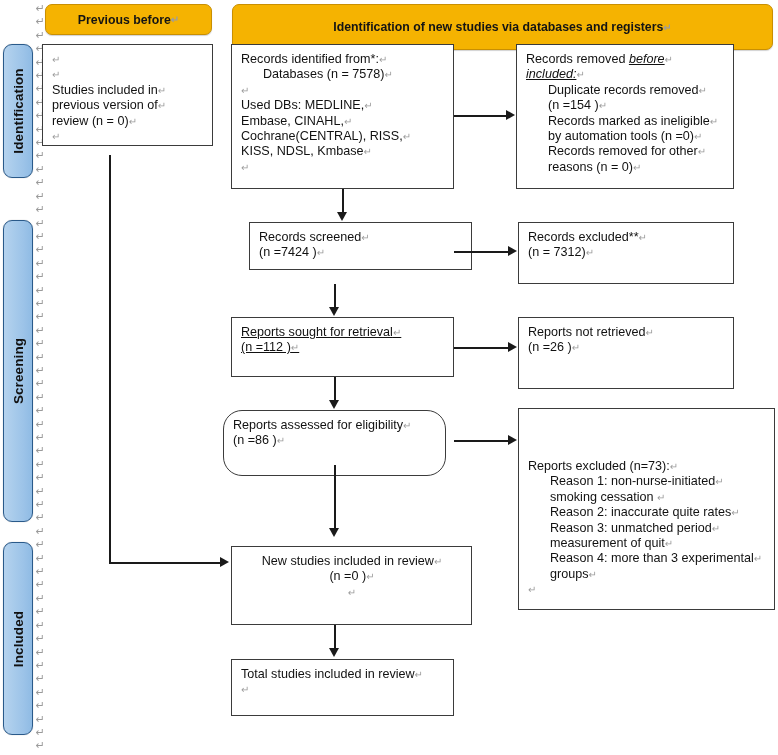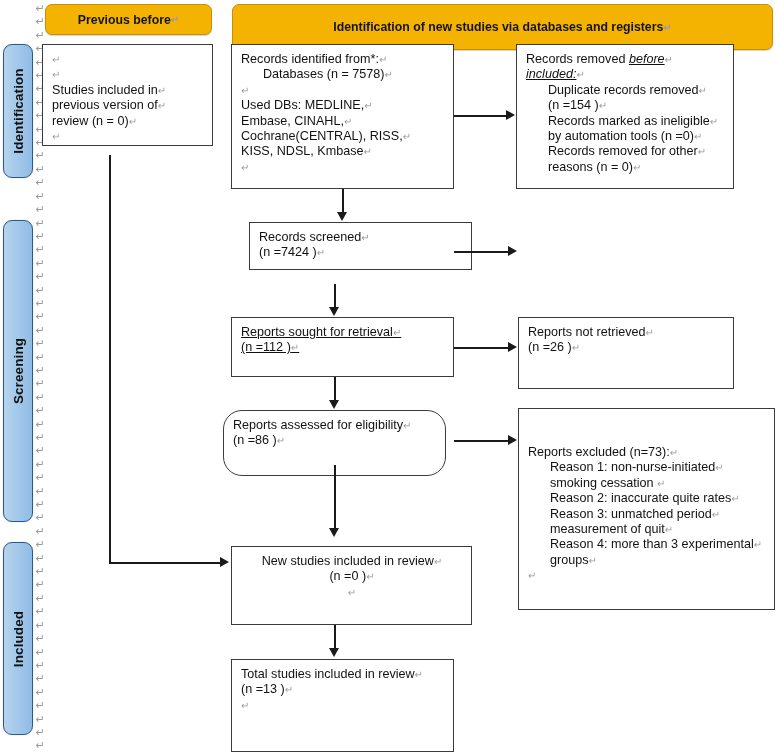--- a/index.html
+++ b/index.html
@@ -169,57 +169,60 @@
       <div class="ln ind">by automation tools (n =0)<span class="cr">↵</span></div>
       <div class="ln ind">Records removed for other<span class="cr">↵</span></div>
       <div class="ln ind">reasons (n = 0)<span class="cr">↵</span></div>
     </div>
 
   <div class="node" id="n-records_screened" style="left:231px; top:222px; width:223px; height:48px;margin-left:18px;">
       <div class="ln">Records screened<span class="cr">↵</span></div>
       <div class="ln">(n =7424 )<span class="cr">↵</span></div>
     </div>
 
+  <div class="node" id="n-records_excluded" style="left:518px; top:222px; width:216px; height:62px;">
+      <div class="ln">Records excluded**<span class="cr">↵</span></div>
+      <div class="ln">(n = 7312)<span class="cr">↵</span></div>
+    </div>
 
   <div class="node" id="n-reports_sought" style="left:231px; top:317px; width:223px; height:60px;text-decoration:underline;">
       <div class="ln">Reports sought for retrieval<span class="cr">↵</span></div>
       <div class="ln">(n =112 )<span class="cr">↵</span></div>
     </div>
 
   <div class="node" id="n-reports_not_retrieved" style="left:518px; top:317px; width:216px; height:72px;">
       <div class="ln">Reports not retrieved<span class="cr">↵</span></div>
       <div class="ln">(n =26 )<span class="cr">↵</span></div>
     </div>
 
   <div class="node" id="n-reports_assessed" style="left:223px; top:410px; width:223px; height:66px;border-radius:19px;">
       <div class="ln">Reports assessed for eligibility<span class="cr">↵</span></div>
       <div class="ln">(n =86 )<span class="cr">↵</span></div>
     </div>
 
-  <div class="node" id="n-reports_excluded" style="left: 518px; top: 408px; width: 257px; height: 202px; padding-top: 36px;">
+  <div class="node" id="n-reports_excluded" style="left: 518px; top: 408px; width: 257px; height: 202px; padding-top: 50px;">
       <div class="ln">Reports excluded (n=73):<span class="cr">↵</span></div>
       <div class="ln ind">Reason 1: non-nurse-initiated<span class="cr">↵</span></div>
       <div class="ln ind">smoking cessation <span class="cr">↵</span></div>
       <div class="ln ind">Reason 2: inaccurate quite rates<span class="cr">↵</span></div>
       <div class="ln ind">Reason 3: unmatched period<span class="cr">↵</span></div>
       <div class="ln ind">measurement of quit<span class="cr">↵</span></div>
       <div class="ln ind">Reason 4: more than 3 experimental<span class="cr">↵</span></div>
       <div class="ln ind">groups<span class="cr">↵</span></div>
       <div class="blankline">↵</div>
     </div>
 
   <div class="node" id="n-new_studies_included" style="left:231px; top:546px; width:241px; height:79px;text-align:center;">
       <div class="ln">New studies included in review<span class="cr">↵</span></div>
       <div class="ln">(n =0 )<span class="cr">↵</span></div>
       <div class="blankline">↵</div>
     </div>
 
-  <div class="node" id="n-total_studies_included" style="left:231px; top:659px; width:223px; height:93px;">
+  <div class="node" id="n-total_studies_included" style="left:231px; top:659px; width:223px; height:57px;">
       <div class="ln">Total studies included in review<span class="cr">↵</span></div>
-      <div class="ln">(n =13 )<span class="cr">↵</span></div>
       <div class="blankline">↵</div>
     </div>
 
   <div class="ln-v" style="left:109px; top:155px; height:408px;"></div>
   <div class="ln-h" style="left:109px; top:562px; width:112px;"></div>
   <div class="arrow-right" style="left:220px; top:557px;"></div>
 
   <div class="ln-h" style="left:454px; top:115px; width:54px;"></div>
   <div class="arrow-right" style="left:506px; top:110px;"></div>
 

